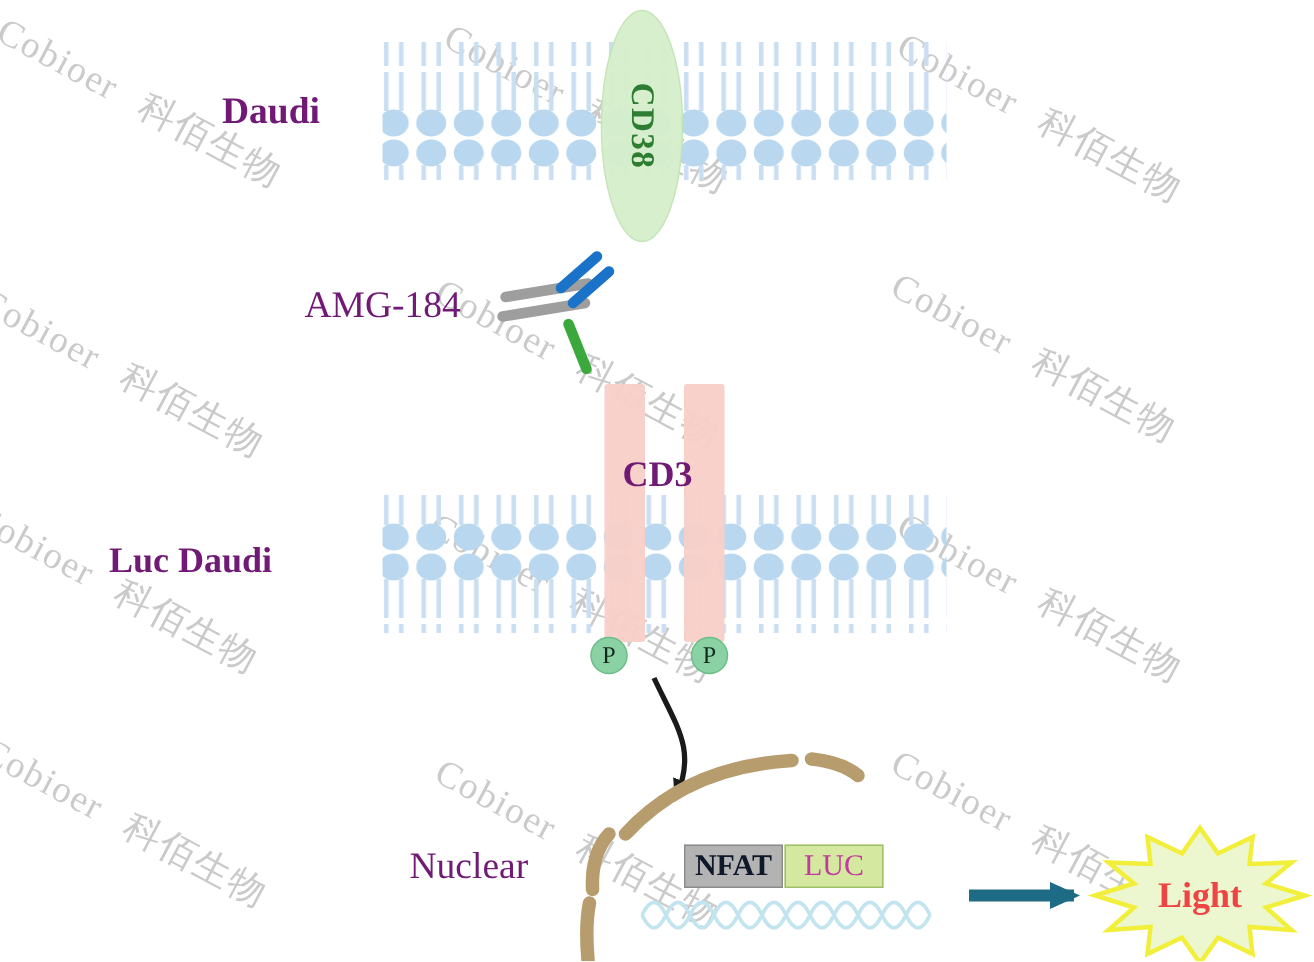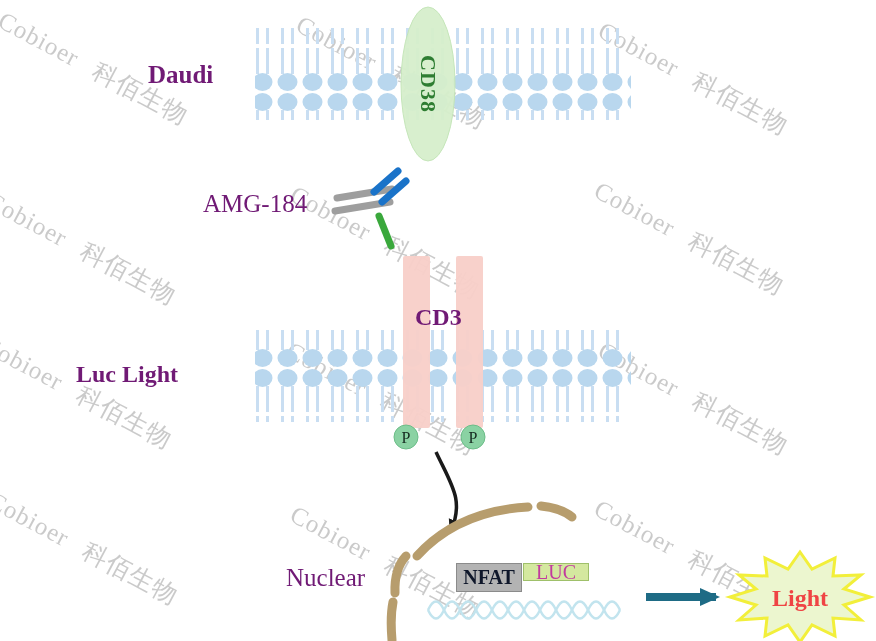--- a/index.html
+++ b/index.html
@@ -96,30 +96,30 @@
 
   <div class="lbl b" style="left:148px;top:61px;font-size:25px">Daudi</div>
 
   <div class="lbl cd38txt b" style="left: 428px; top: 84px; font-size: 22px; transform: translate(-50%, -50%) rotate(90deg); color: rgb(46, 125, 50);">CD38</div>
 
   <div class="lbl" style="left:203px;top:190px;font-size:25px">AMG-184</div>
 
   <div class="lbl b" style="left:415px;top:304px;font-size:24px">CD3</div>
 
   <div class="lbl b" style="left:14px;top:361px;width:226px;text-align:center;font-size:24px;line-height:27px">
-    <div>Luc Light</div>
+    <div>Luc Daudi</div>
   </div>
 
   <div class="p-lbl" style="left:406px;top:438px">P</div>
   <div class="p-lbl" style="left:473px;top:438px">P</div>
 
-  <div class="lbl" style="left:286px;top:564px;font-size:25px">Nuclear</div>
+  <div class="lbl" style="left:273px;top:564px;font-size:25px">Nuclear</div>
 
   <div class="box" style="left: 456px; top: 563px; width: 66px; height: 29px; background-color: rgb(179, 179, 179);">
     <span class="b" style="font-size: 20px; color: #0f172a;">NFAT</span>
   </div>
-  <div class="box luc" style="left: 523px; top: 563px; width: 66px; height: 18px; background-color: rgb(212, 232, 159);">
+  <div class="box luc" style="left: 523px; top: 563px; width: 66px; height: 29px; background-color: rgb(212, 232, 159);">
     <span style="font-size: 20px; color: rgb(194, 58, 158);">LUC</span>
   </div>
 
   <div class="lbl b" style="left: 800px; top: 598px; transform: translate(-50%, -50%); font-size: 24px; color: #ef4444;">Light</div>
 
 </div>
 
 </body></html>

